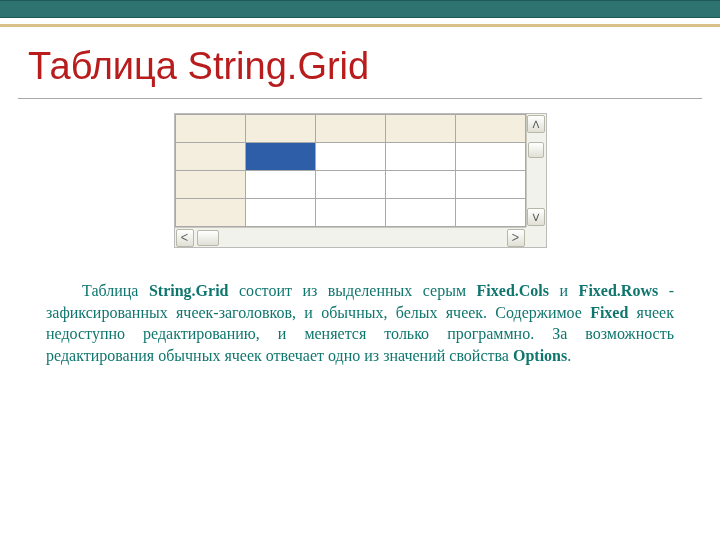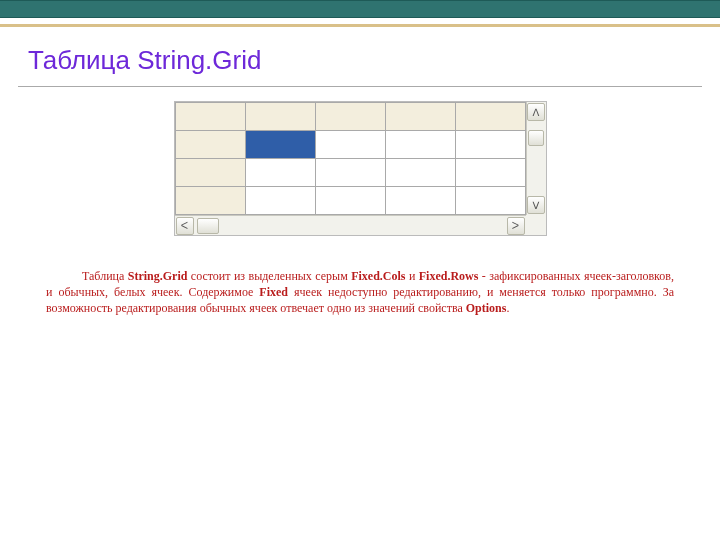--- a/index.html
+++ b/index.html
@@ -18,22 +18,22 @@
     border-top: 1px solid #1e5a57;
     border-bottom: 1px solid #1e5a57;
   }
   .top-line {
     width: 100%;
     height: 3px;
     background: #d9c089;
     margin-top: 6px;
   }
   .slide-title {
-    font-size: 26px;
-    color: #6d28d9;
+    font-size: 38px;
+    color: #b91c1c;
     padding: 18px 28px 10px 28px;
     font-weight: normal;
     font-family: Verdana, Arial, sans-serif;
   }
   .hr {
     border: none;
     border-top: 1px solid #aaa;
     margin: 0 18px 14px 18px;
   }
   .grid-area {
@@ -117,23 +117,23 @@
   }
   .vscroll { position: relative; }
   .corner {
     width: 20px;
     height: 20px;
     background: #f2f2ec;
   }
   .hscroll-row { display: flex; }
   .body-text {
     padding: 4px 46px 0 46px;
-    font-size: 12px;
+    font-size: 16px;
     line-height: 1.35;
-    color: #b91c1c;
+    color: #0f766e;
     text-align: justify;
   }
   .body-text .indent { display: inline-block; width: 36px; }
 </style>
 </head>
 <body>
 
 <div class="top-bar"></div>
 <div class="top-line"></div>
 

